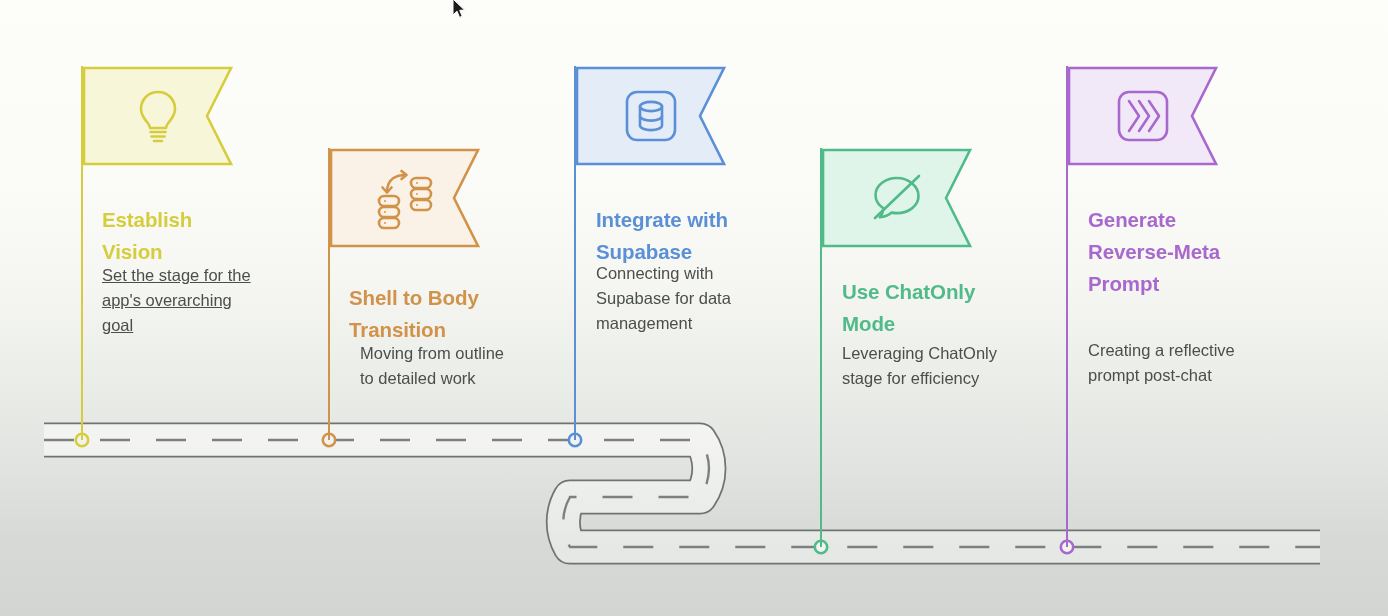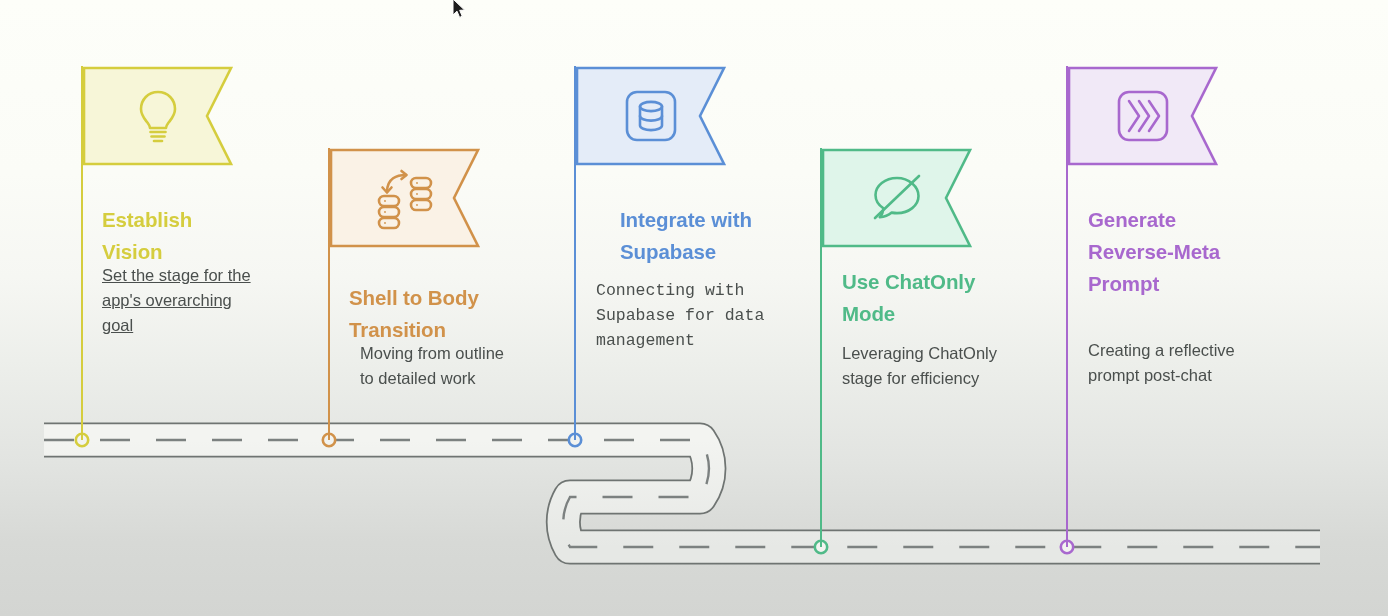--- a/index.html
+++ b/index.html
@@ -192,40 +192,40 @@
           <div style="position: absolute; left: 43px; top: 18px; width: 64px; height: 64px;"><svg viewBox="0 0 64 64" width="64" height="64">
               <g fill="none" stroke="#5b8fd6" stroke-width="2.6" stroke-linecap="round" stroke-linejoin="round">
                 <rect x="8" y="8" width="48" height="48" rx="10"></rect>
                 <ellipse cx="32" cy="22.5" rx="11" ry="4.6"></ellipse>
                 <path d="M21 22.5 L21 41.5 C21 44 25.9 46.1 32 46.1 C38.1 46.1 43 44 43 41.5 L43 22.5"></path>
                 <path d="M21 32 C21 34.5 25.9 36.6 32 36.6 C38.1 36.6 43 34.5 43 32"></path>
               </g>
             </svg></div>
         </div>
       </div>
-      <div class="m-title" style="left: 620px; top: 180px; color: rgb(91, 143, 214); width: 190px;">Integrate with
+      <div class="m-title" style="left: 596px; top: 180px; color: rgb(91, 143, 214); width: 190px;">Integrate with
 Supabase</div>
-      <div class="m-desc" style="left: 596px; top: 278px; width: 200px; color: rgb(74, 79, 77); font-family: Liberation Mono, monospace;">Connecting with
+      <div class="m-desc" style="left: 596px; top: 261px; width: 200px; color: rgb(74, 79, 77);">Connecting with
 Supabase for data
 management</div>
       <div class="milestone" style="left: 820px; top: 0px;">
         <div class="pole" style="top: 148px; height: 399px; background: rgb(80, 186, 136);"></div>
         <div class="flag" style="top: 148px; position: absolute;">
           <svg class="flag-svg" viewBox="0 0 150 100" width="150" height="100">
             <path d="M 1 2 L 148 2 L 124 50 L 148 98 L 1 98 Z" fill="#dff5ea" stroke="#50ba88" stroke-width="2.6" stroke-linejoin="miter"></path>
           </svg>
           <div style="position: absolute; left: 43px; top: 18px; width: 64px; height: 64px;"><svg viewBox="0 0 64 64" width="64" height="64">
               <g fill="none" stroke="#50ba88" stroke-width="2.6" stroke-linecap="round" stroke-linejoin="round">
                 <path d="M32 12 C20 12 10.5 19.6 10.5 29 C10.5 34.4 13.6 39.2 18.5 42.3 C18.2 45.6 16.8 48.8 14.8 51.3 C19.4 50.9 23.6 49.2 26.7 46.6 C28.4 46.9 30.2 47.1 32 47.1 C44 47.1 53.5 39.5 53.5 30 C53.5 20.6 44 12 32 12 Z"></path>
                 <path d="M10 52 L54 10"></path>
               </g>
             </svg></div>
         </div>
       </div>
-      <div class="m-title" style="left: 842px; top: 242px; color: rgb(80, 186, 136); width: 190px;">Use ChatOnly
+      <div class="m-title" style="left: 842px; top: 252px; color: rgb(80, 186, 136); width: 190px;">Use ChatOnly
 Mode</div>
       <div class="m-desc" style="left: 842px; top: 341px; width: 200px; color: rgb(74, 79, 77);">Leveraging ChatOnly
 stage for efficiency</div>
       <div class="milestone" style="left: 1066px; top: 0px;">
         <div class="pole" style="top: 66px; height: 481px; background: rgb(168, 104, 206);"></div>
         <div class="flag" style="top: 66px; position: absolute;">
           <svg class="flag-svg" viewBox="0 0 150 100" width="150" height="100">
             <path d="M 1 2 L 148 2 L 124 50 L 148 98 L 1 98 Z" fill="#f1e9f7" stroke="#a868ce" stroke-width="2.6" stroke-linejoin="miter"></path>
           </svg>
           <div style="position: absolute; left: 43px; top: 18px; width: 64px; height: 64px;"><svg viewBox="0 0 64 64" width="64" height="64">

